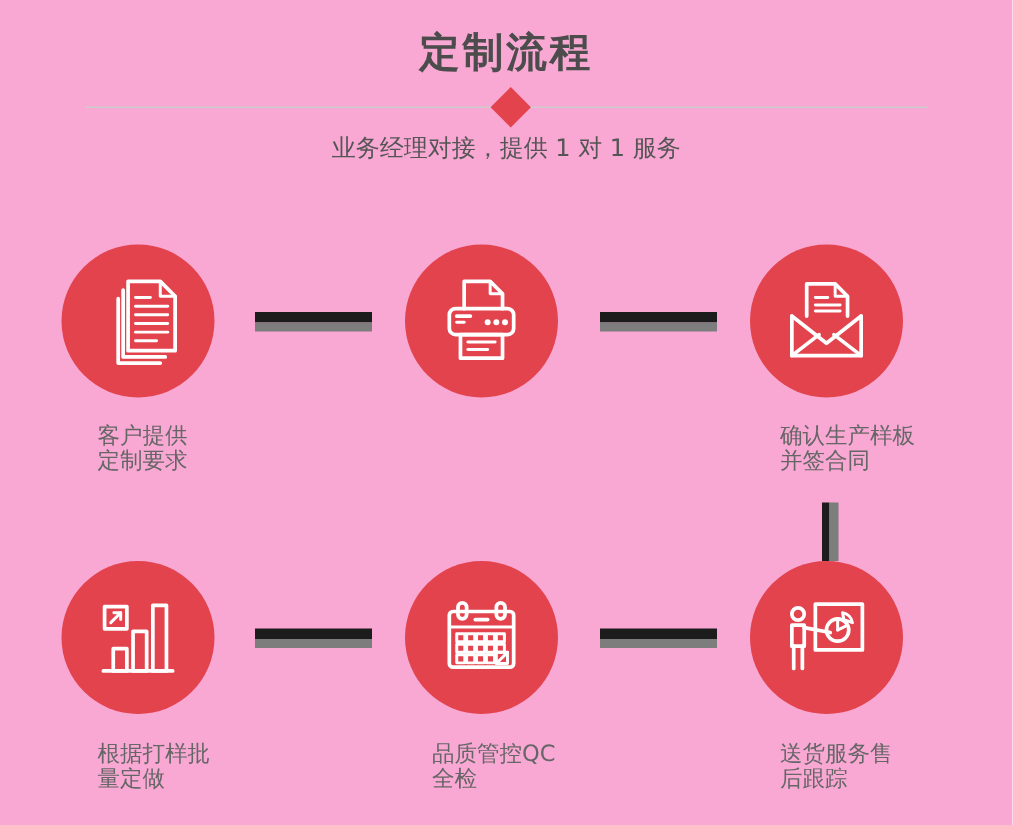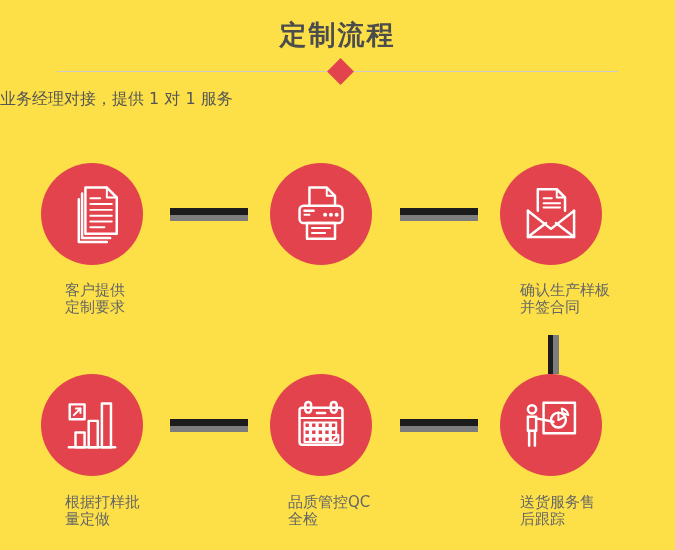--- a/index.html
+++ b/index.html
@@ -3,21 +3,21 @@
 <meta charset="utf-8">
 <style>
   * { margin: 0; padding: 0; box-sizing: border-box; }
   html, body { background: #ffffff; }
   body { font-family: "DejaVu Sans", "Liberation Sans", sans-serif; }
 
   .page {
     position: relative;
     width: 675px;
     height: 550px;
-    background: #fde047;
+    background: #f9a8d4;
     overflow: hidden;
   }
 
   .page-title {
     position: absolute;
     top: 17px; left: 0;
     width: 100%;
     text-align: center;
     font-size: 27px;
     font-weight: bold;
@@ -38,21 +38,21 @@
     top: 62px; left: 331px;
     width: 19px; height: 19px;
     background: #e2434d;
     transform: rotate(45deg);
   }
 
   .page-subtitle {
     position: absolute;
     top: 89px; left: 0;
     width: 100%;
-    text-align: left;
+    text-align: center;
     font-size: 16px;
     color: #555555;
   }
 
   .step-circle {
     position: absolute;
     width: 102px; height: 102px;
     border-radius: 50%;
     background: #e2434d;
     display: flex;

